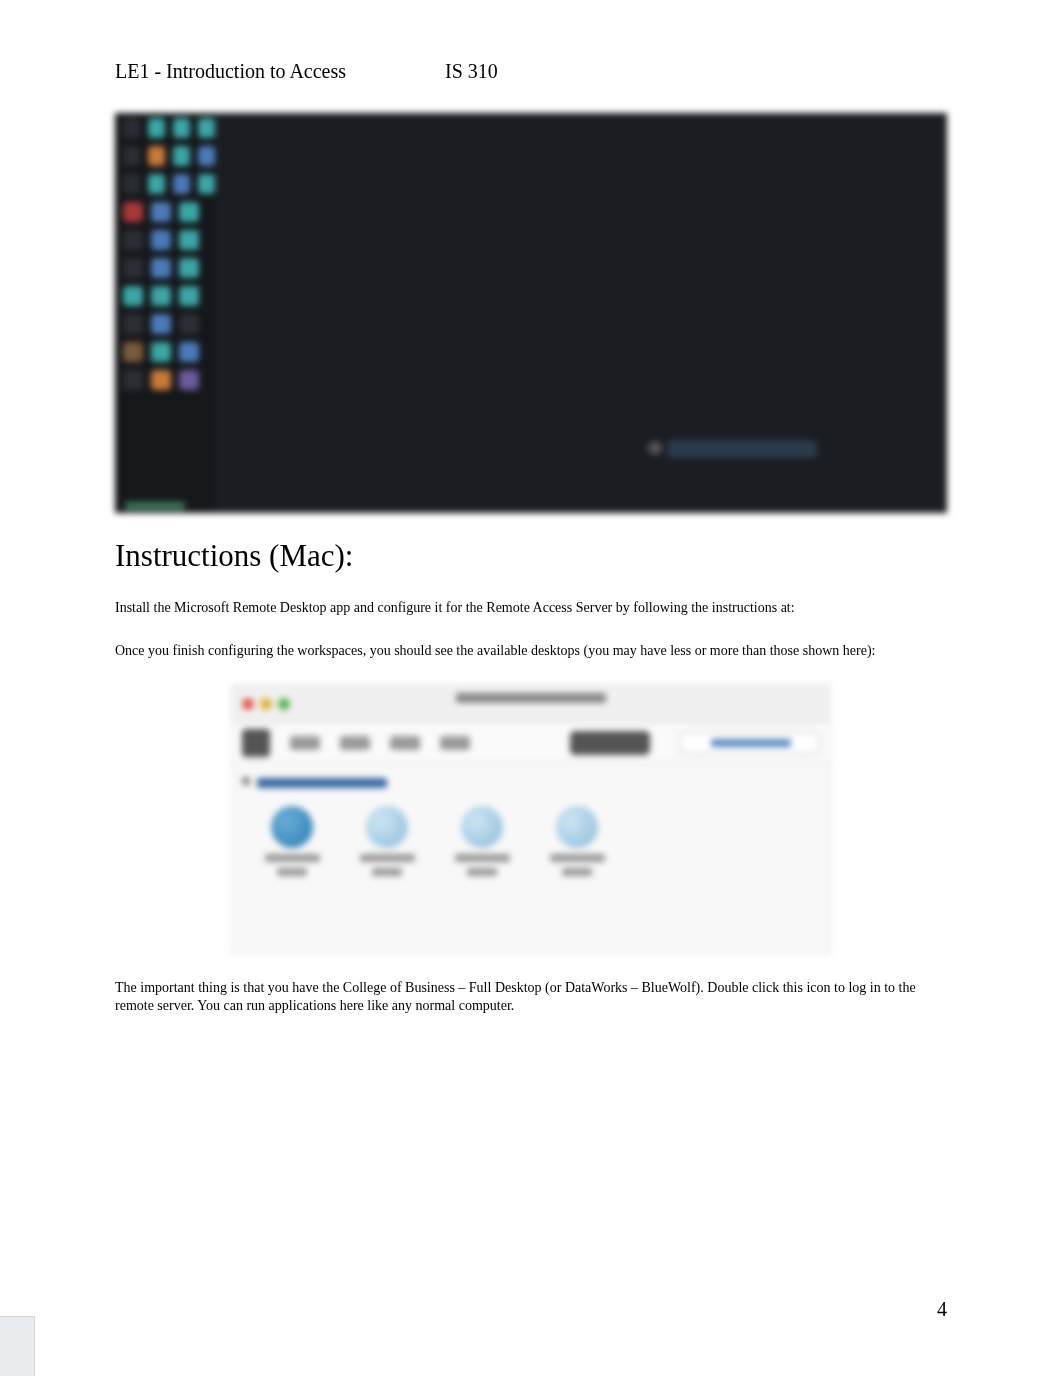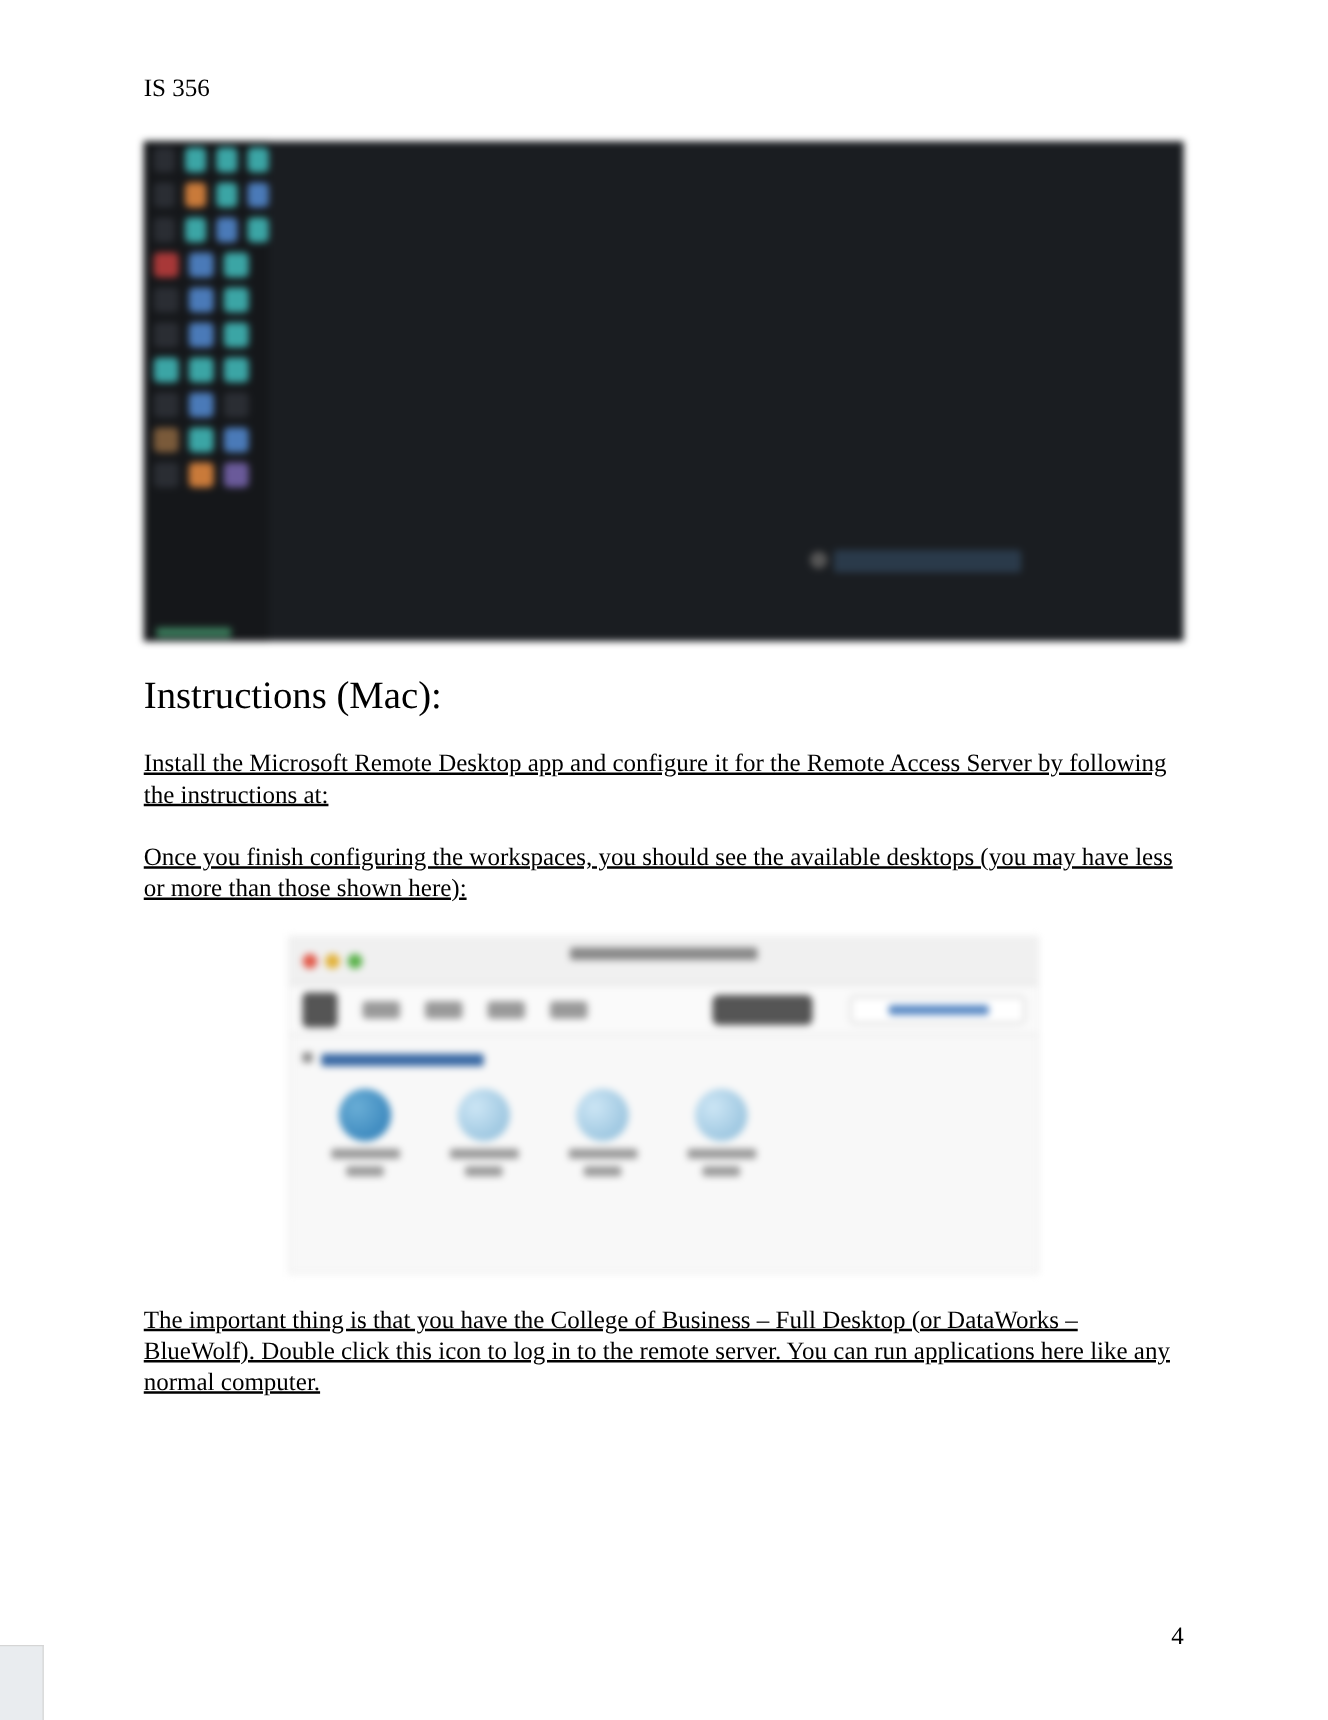--- a/index.html
+++ b/index.html
@@ -83,24 +83,23 @@
     height: 8px;
     background: #3a7a5a;
     border-radius: 2px;
   }
   h2 {
     font-size: 31px;
     font-weight: normal;
     margin-bottom: 25px;
   }
   .para {
-    font-size: 20px;
+    font-size: 14px;
     line-height: 1.25;
     margin-bottom: 25px;
-    text-decoration: underline;
   }
   .link {
     color: #1a6bbf;
     word-break: break-all;
   }
   .screenshot-2 {
     width: 600px;
     height: 270px;
     margin: 0 auto 25px auto;
     background: #f8f8f8;
@@ -195,21 +194,22 @@
     height: 60px;
     background: #e9ecef;
     border-right: 1px solid #d5d5d5;
     border-top: 1px solid #d5d5d5;
   }
 </style>
 </head>
 <body>
 
 <div class="header">
-  <div>IS 356</div>
+  <div class="header-left">LE1 - Introduction to Access</div>
+  <div>IS 310</div>
 </div>
 
 <div class="screenshot-1">
   <div class="sidebar-col">
     <div class="icon-row">
         <div class="micro-icon c-dark"></div>
         <div class="micro-icon c-teal"></div>
         <div class="micro-icon c-teal"></div>
         <div class="micro-icon c-teal"></div>
       </div>

